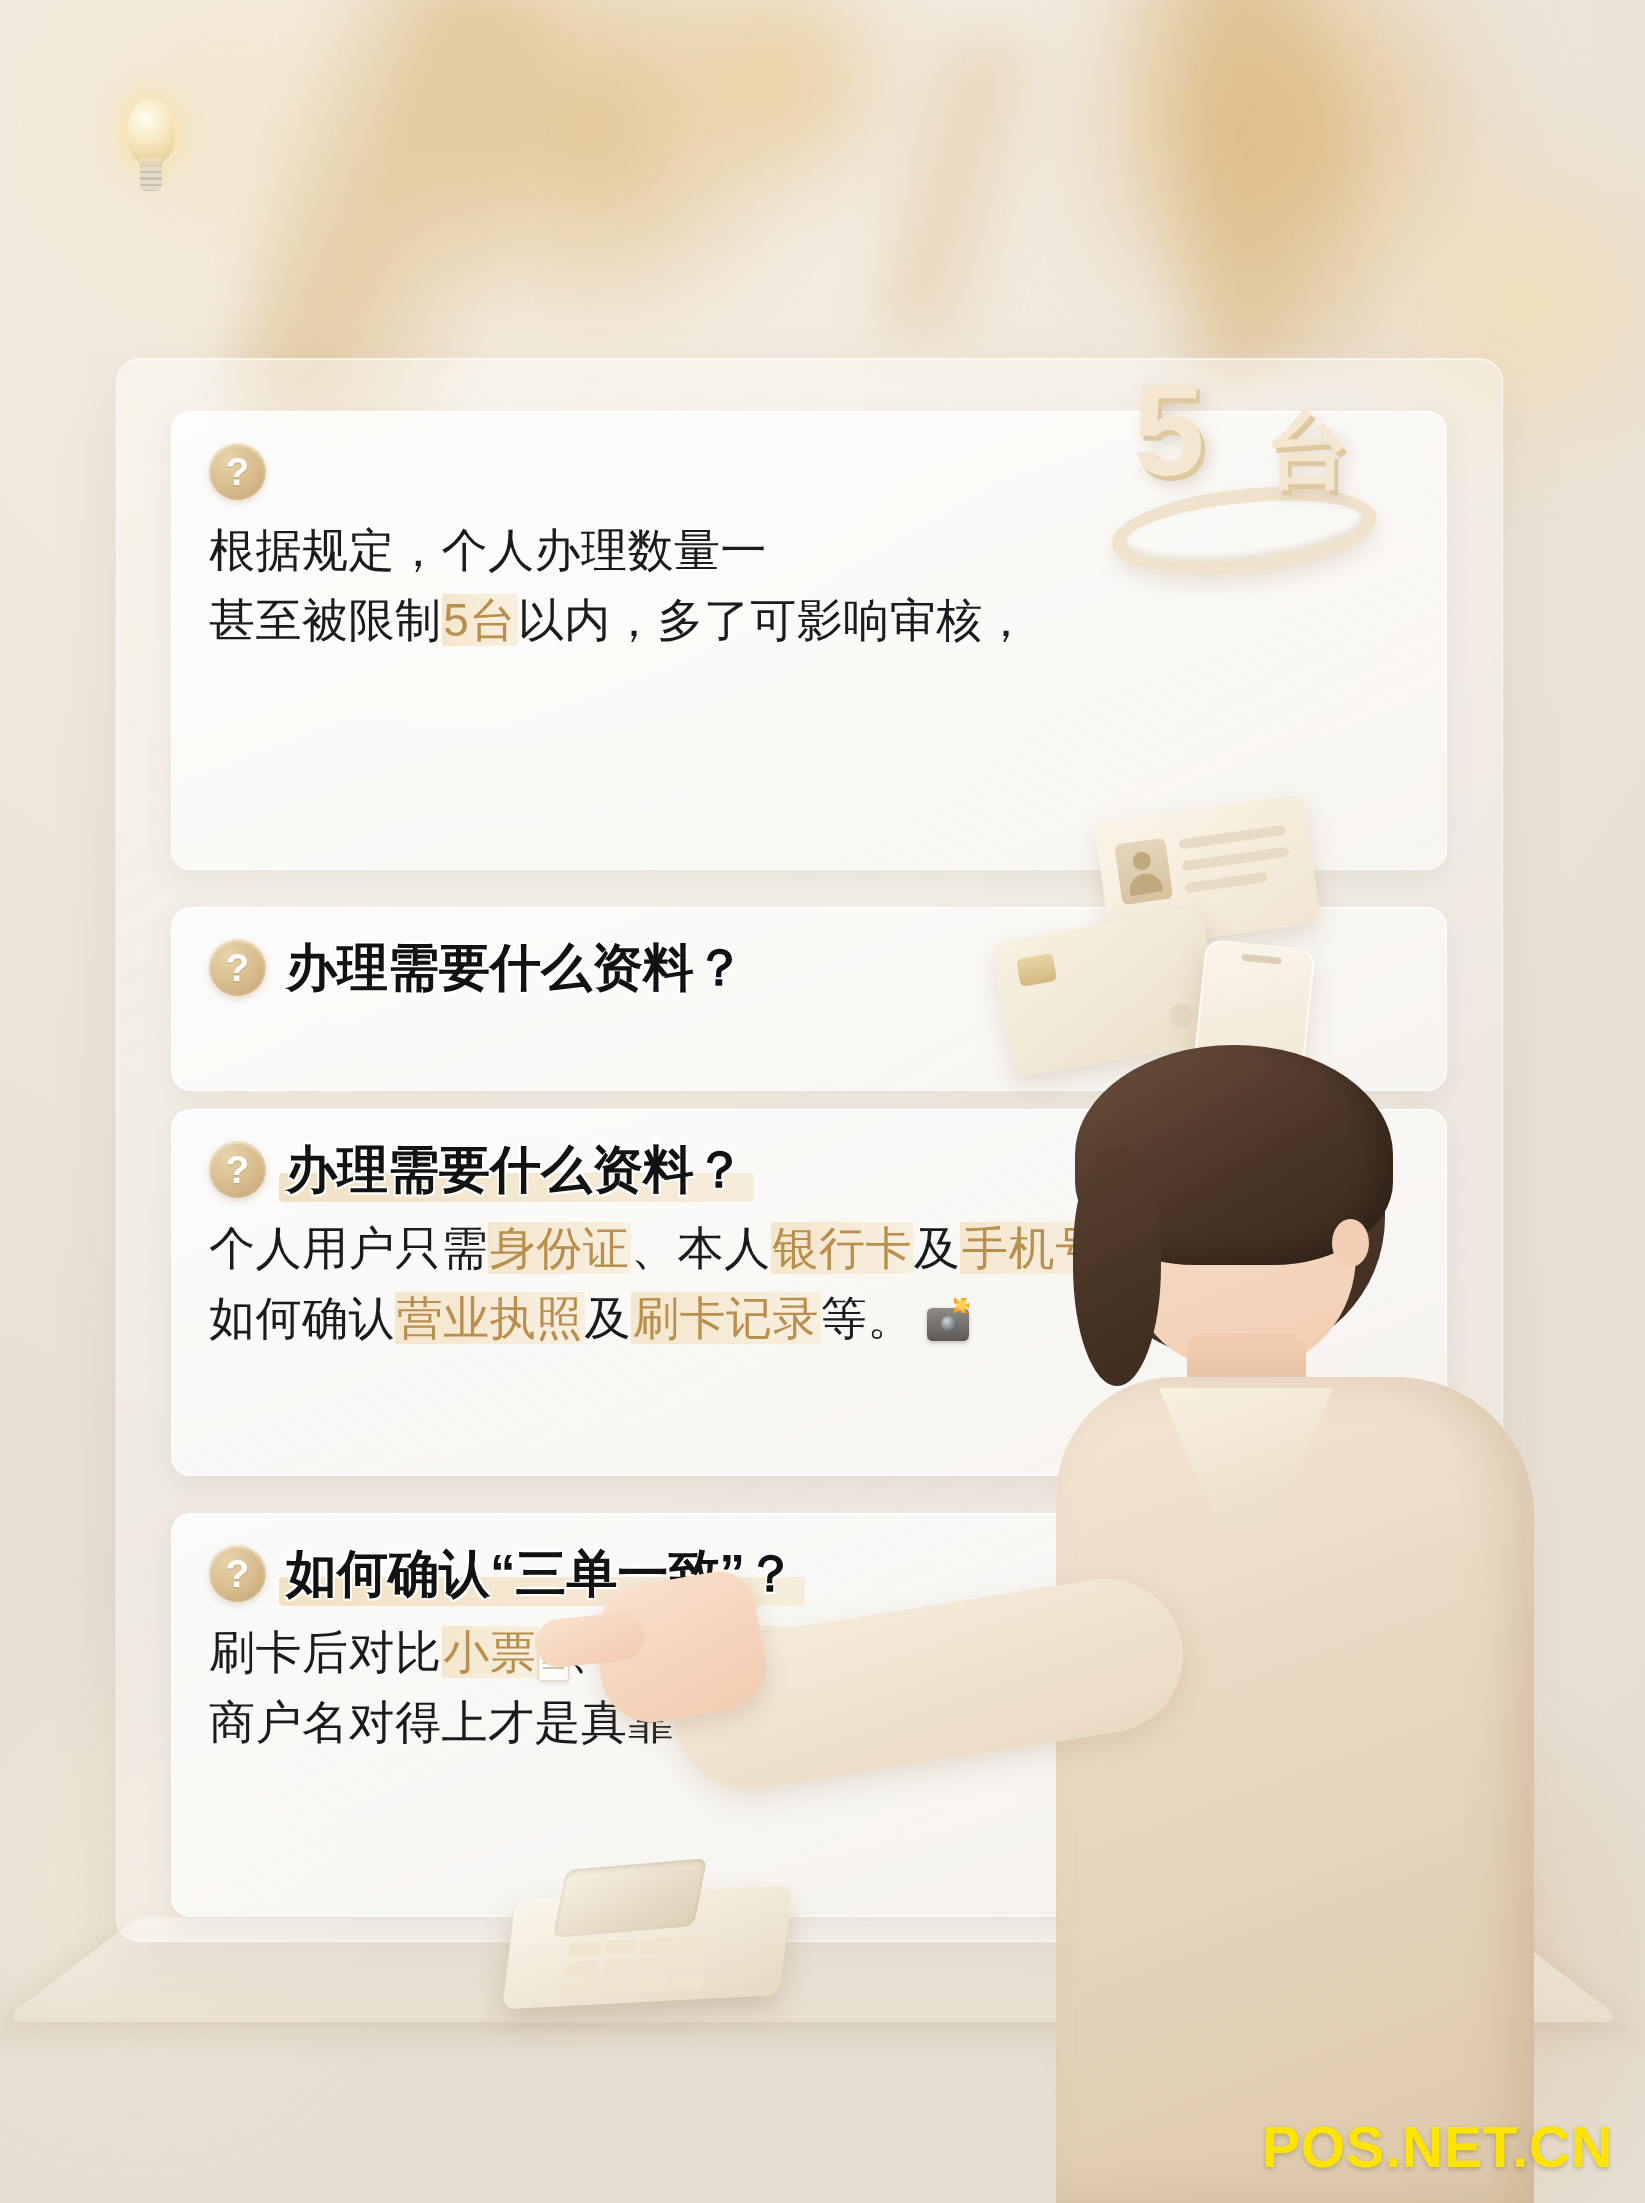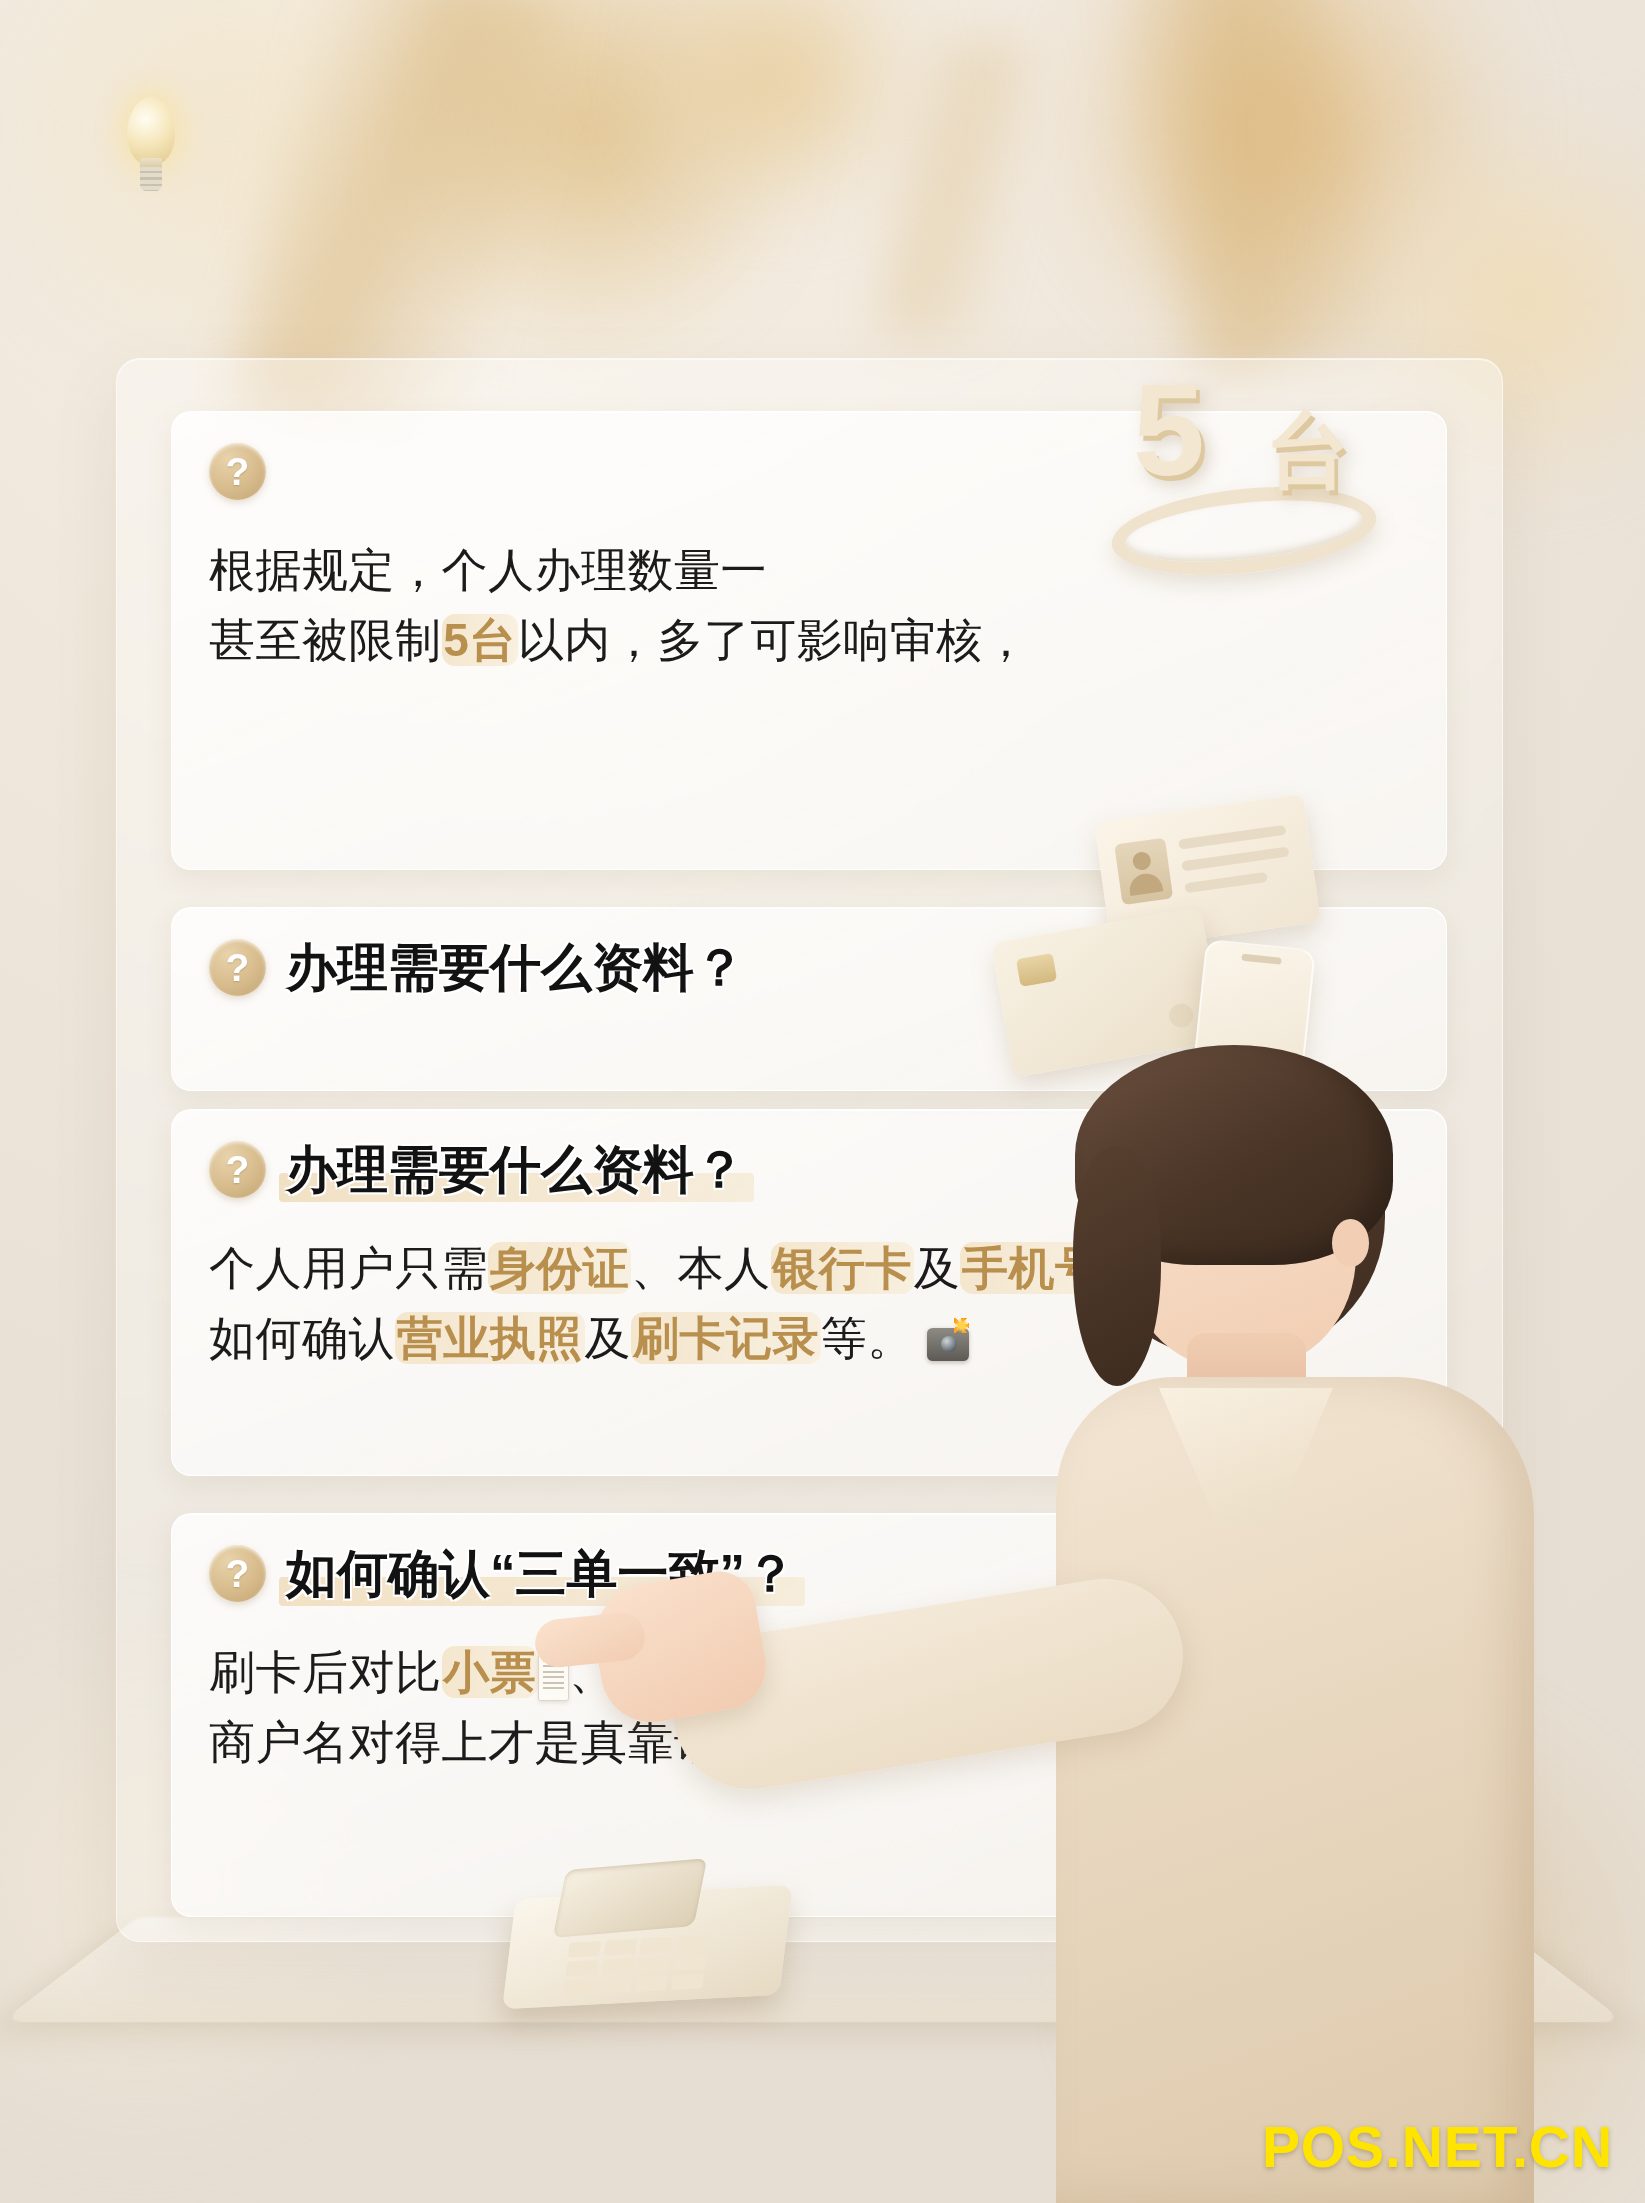--- a/index.html
+++ b/index.html
@@ -116,27 +116,27 @@
     line-height:1.12; white-space:nowrap;
     text-shadow:-1.8px -1.8px 0 #fff, 1.8px -1.8px 0 #fff, -1.8px 1.8px 0 #fff, 1.8px 1.8px 0 #fff;
   }
   .q-text.hl::before{
     content:""; position:absolute; left:-7.3px; right:-9.2px; bottom:-3.7px; height:29px;
     background:linear-gradient(90deg, rgba(240,223,193,.95), rgba(245,232,210,.75));
     border-radius:3.7px; z-index:-1;
   }
 
   .a-text{
-    margin-top:36px; font-size:46px; line-height:1.52; color:#1b1b1b;
+    margin-top:16px; font-size:46px; line-height:1.52; color:#1b1b1b;
     letter-spacing:0.5px;
   }
   .a-text .gold{
-    color:#b98f4e; font-weight:bold; position:relative; padding:0 1.8px;
+    color:#b98f4e; font-weight:normal; position:relative; padding:0 1.8px;
     background:linear-gradient(90deg, rgba(243,228,201,.9), rgba(246,235,214,.7));
-    border-radius:13px;
+    border-radius:1px;
   }
 
   
   .receipt{
     width:31px; height:48px; background:#fdfbf6; border:0.9px solid #ded5c6;
     border-radius:2.8px; position:relative; display:inline-block; vertical-align:-13px;
     box-shadow:0 1.8px 4.6px rgba(150,130,100,.2);
   }
   .receipt::after{
     content:""; position:absolute; left:3.7px; right:3.7px; top:5.5px; height:31px;

